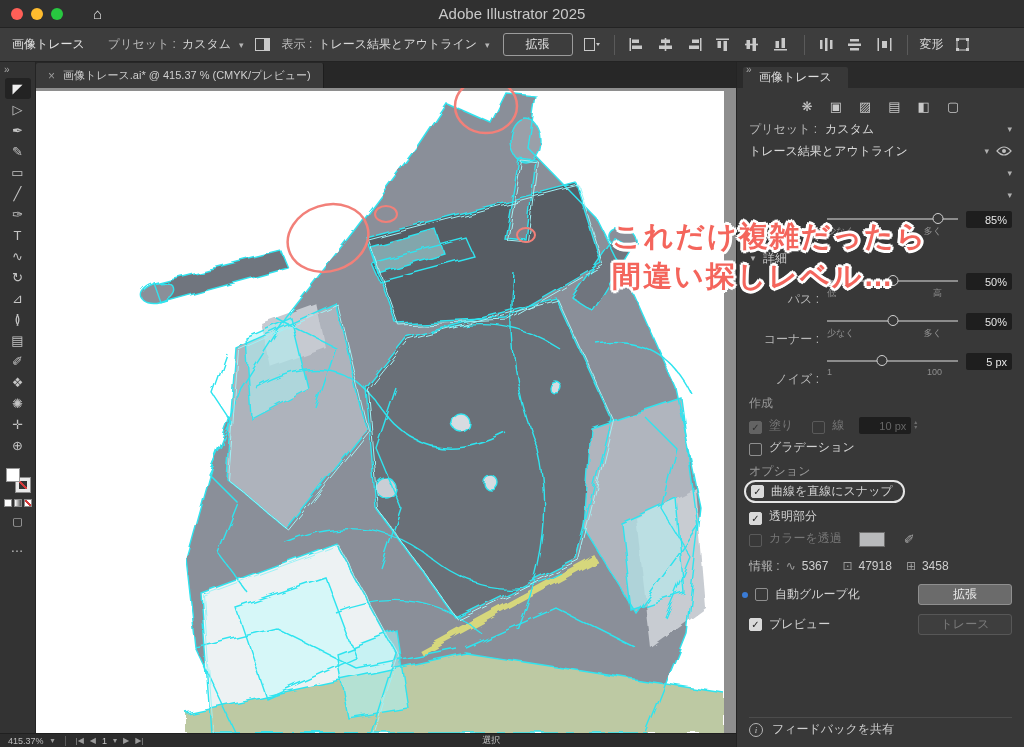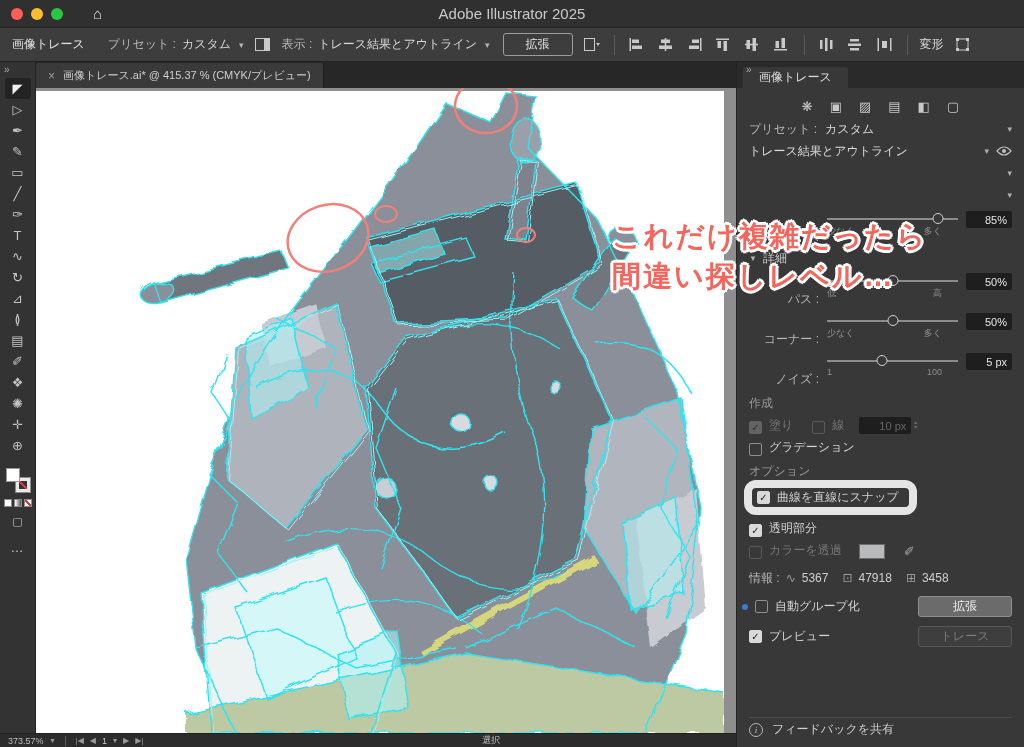--- a/index.html
+++ b/index.html
@@ -109,21 +109,21 @@
 
   .method-btn{width:21px;height:20px;background:#2c2c2c;border:1px solid #6a6a6a;border-radius:2px;display:flex;align-items:center;justify-content:center;margin-right:5px}
   .method-btn.active{border-color:#c0c0c0}
 
   .stroke-box{display:flex;align-items:center;gap:3px;margin-left:8px}
   .stepper{display:flex;flex-direction:column;font-size:6px;line-height:5px;color:#6f6f6f}
 
   .swatch{width:26px;height:15px;background:#b9babc;border:1px solid #6d6d6d;margin-left:10px}
   .eyedrop{margin-left:12px;color:#a8a8a8;font-size:13px;transform:rotate(0deg)}
 
-  .snap-oval{display:inline-flex;align-items:center;gap:7px;border:8px solid #e5e5e5;border-radius:12px;padding:1px 10px 1px 5px;margin-left:-5px}
+  .snap-oval{display:inline-flex;align-items:center;gap:7px;border:2px solid #e5e5e5;border-radius:12px;padding:1px 10px 1px 5px;margin-left:-5px}
 
   .info-row{display:flex;align-items:center;gap:6px;margin-top:9px;min-height:20px;color:#cfcfcf}
   .info-ico{color:#9a9a9a;font-size:12px}
   .info-val{margin-right:8px}
 
   .action-row{display:flex;align-items:center;gap:7px;margin-top:7px;min-height:23px}
   .blue-dot{width:6px;height:6px;border-radius:50%;background:#3a7bd5;margin-left:-7px;flex:none}
   .btn-panel{width:94px;height:21px;border:1px solid #8f8f8f;background:#6b6b6b;color:#f0f0f0;border-radius:3px;display:flex;align-items:center;justify-content:center;font-size:12px;margin-left:auto;flex:none}
   .btn-panel.disabled{background:#3e3e3e;border-color:#575757;color:#7b7b7b}
 
@@ -580,21 +580,21 @@
         </div>
 
         <div class="feedback">
           <span class="info-circle">i</span>
           <span>フィードバックを共有</span>
         </div>
       </div>
     </aside>
 
     <div class="statusbar">
-      <span>373.57%</span>
+      <span>415.37%</span>
       <span class="chev">▾</span>
       <span class="vsep" style="height:10px"></span>
       <span class="nav">
         <span>|◀</span>
         <span>◀</span>
         <span style="font-size:9px;color:#c8c8c8">1</span>
         <span class="chev">▾</span>
         <span>▶</span>
         <span>▶|</span>
       </span>

